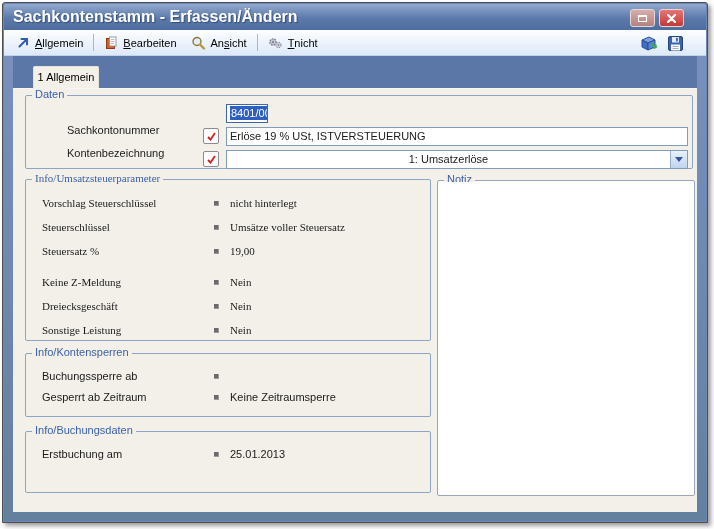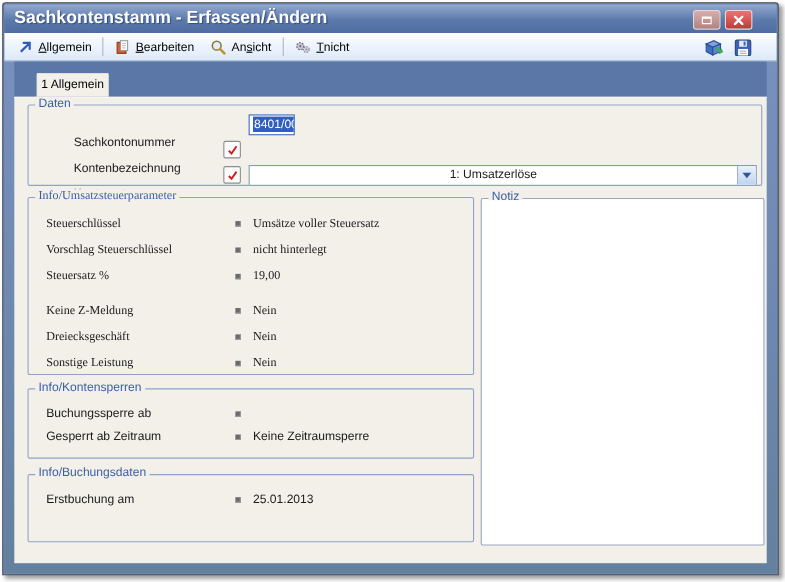--- a/index.html
+++ b/index.html
@@ -207,20 +207,23 @@
           </div>
         </div>
 
         <div class="frow">
           <span class="flabel">Kontenbezeichnung</span>
           <div class="checkbtn">
             <svg width="11" height="11" viewBox="0 0 11 11">
               <path d="M2 6 L4.5 8.5 L9 2" stroke="#cc2222" stroke-width="1.8" fill="none"></path>
             </svg>
           </div>
+          <div class="input wide-input">
+            <span>Erlöse 19 % USt, ISTVERSTEUERUNG</span>
+          </div>
         </div>
 
         <div class="frow">
           <span class="flabel">Kontenart</span>
           <div class="checkbtn">
             <svg width="11" height="11" viewBox="0 0 11 11">
               <path d="M2 6 L4.5 8.5 L9 2" stroke="#cc2222" stroke-width="1.8" fill="none"></path>
             </svg>
           </div>
           <div class="input dropdown">
@@ -228,28 +231,28 @@
             <div class="dd-btn">
               <span class="dd-arrow"></span>
             </div>
           </div>
         </div>
       </div>
 
       <div class="grp grp-ust">
         <span class="legend">Info/Umsatzsteuerparameter</span>
         <div class="irow">
+          <span class="ilabel">Vorschlag Steuerschlüssel</span>
+          <span class="bullet"></span>
+          <span class="ival">nicht hinterlegt</span>
+        </div>
+        <div class="irow">
           <span class="ilabel">Steuerschlüssel</span>
           <span class="bullet"></span>
           <span class="ival">Umsätze voller Steuersatz</span>
-        </div>
-        <div class="irow">
-          <span class="ilabel">Vorschlag Steuerschlüssel</span>
-          <span class="bullet"></span>
-          <span class="ival">nicht hinterlegt</span>
         </div>
         <div class="irow">
           <span class="ilabel">Steuersatz %</span>
           <span class="bullet"></span>
           <span class="ival">19,00</span>
         </div>
         <div class="spacer"></div>
         <div class="irow">
           <span class="ilabel">Keine Z-Meldung</span>
           <span class="bullet"></span>

